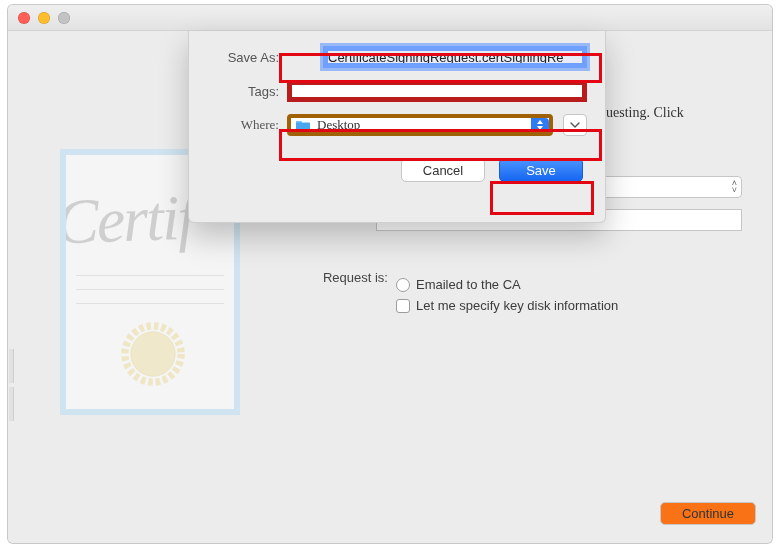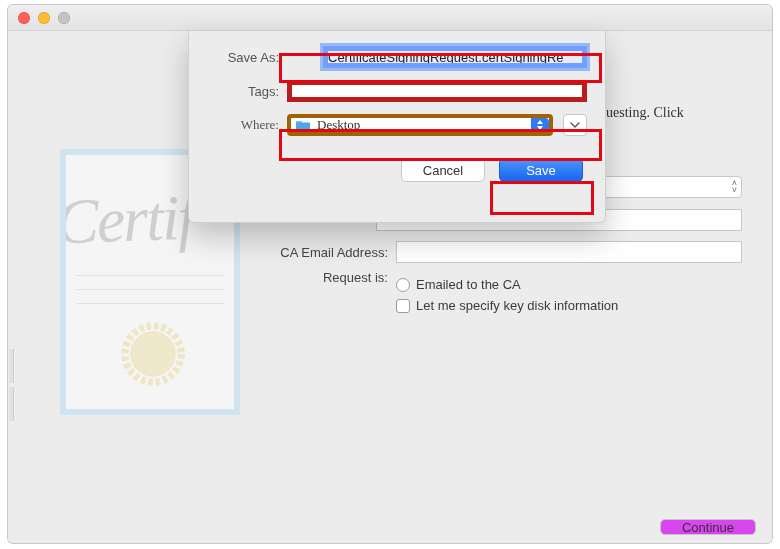--- a/index.html
+++ b/index.html
@@ -225,25 +225,25 @@
     color: #333;
   }
   .btn.primary {
     background: linear-gradient(#4c95ff, #1566f1);
     border: 1px solid #1a5ed0;
     color: #fff;
   }
 
   .continue-btn {
     position: absolute;
-    right: 16px; bottom: 8px;
-    min-width: 96px; height: 16px;
+    right: 16px; bottom: 18px;
+    min-width: 96px; height: 23px;
     border-radius: 5px;
     border: 1px solid #c6c6c6;
-    background: #d946ef;
+    background: #f97316;
     display: flex; align-items: center; justify-content: center;
     font-size: 13px;
     color: #333;
   }
 
   .band {
     position: absolute;
     left: 1px;
     width: 5px; height: 34px;
     background: #e1e1e1;
@@ -278,24 +278,20 @@
 
     <div class="under-row" style="left:368px; top:145px; right:30px;">
       <div class="select-wrap">
         <div class="select-arrows">˄<br>˅</div>
       </div>
     </div>
     <div class="under-row" style="left:368px; top:178px; right:30px;">
       <div class="under-input"></div>
     </div>
 
-    <div class="under-row" style="left:230px; top:210px; right:30px;">
-      <div class="under-label">CA Email Address:</div>
-      <div class="under-input"></div>
-    </div>
 
     <div class="under-row" style="left:230px; top:238px; right:30px; align-items:flex-start;">
       <div class="under-label" style="margin-top:1px;">Request is:</div>
       <div style="flex:1;">
         <div class="radio-row" style="margin-top:8px;">
           <span class="radio"></span>
           <span>Emailed to the CA</span>
         </div>
         <div class="checkbox-row">
           <span class="checkbox"></span>

